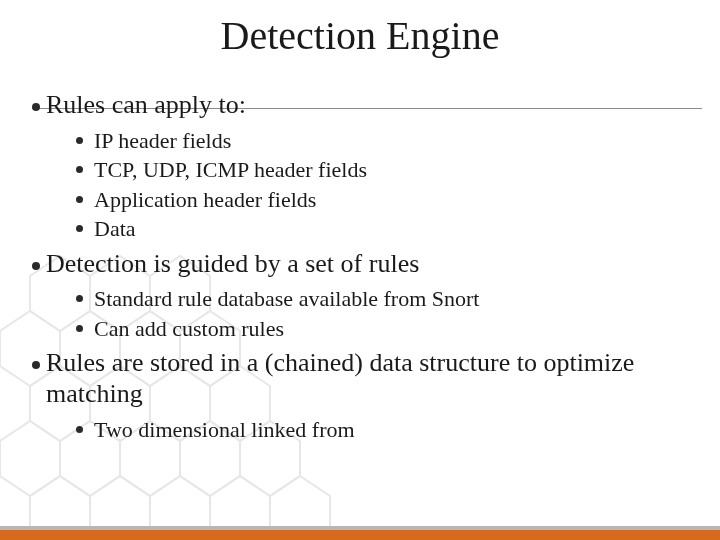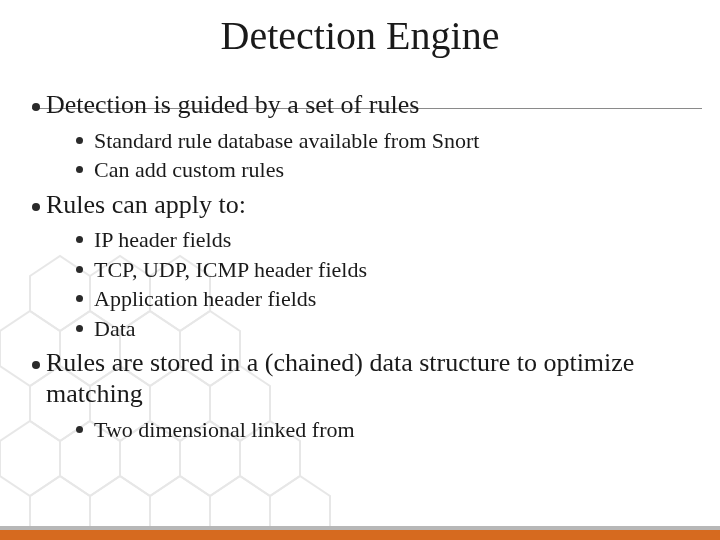--- a/index.html
+++ b/index.html
@@ -152,33 +152,33 @@
       <polygon points="270,300 300,280 330,300 330,335 300,355 270,335"></polygon>
     </g>
   </svg>
 
   <div class="title">Detection Engine</div>
   <div class="rule"></div>
 
   <div class="content">
     <ul class="level1">
       <li>
-        <span>Detection is guided by a set of rules</span>
-        <ul class="level2">
-          <li><span>Standard rule database available from Snort</span></li>
-          <li><span>Can add custom rules</span></li>
-        </ul>
-      </li>
-      <li>
         <span>Rules can apply to:</span>
         <ul class="level2">
           <li><span>IP header fields</span></li>
           <li><span>TCP, UDP, ICMP header fields</span></li>
           <li><span>Application header fields</span></li>
           <li><span>Data</span></li>
+        </ul>
+      </li>
+      <li>
+        <span>Detection is guided by a set of rules</span>
+        <ul class="level2">
+          <li><span>Standard rule database available from Snort</span></li>
+          <li><span>Can add custom rules</span></li>
         </ul>
       </li>
       <li>
         <span>Rules are stored in a (chained) data structure to optimize matching</span>
         <ul class="level2 tight">
           <li><span>Two dimensional linked from</span></li>
         </ul>
       </li>
     </ul>
   </div>

